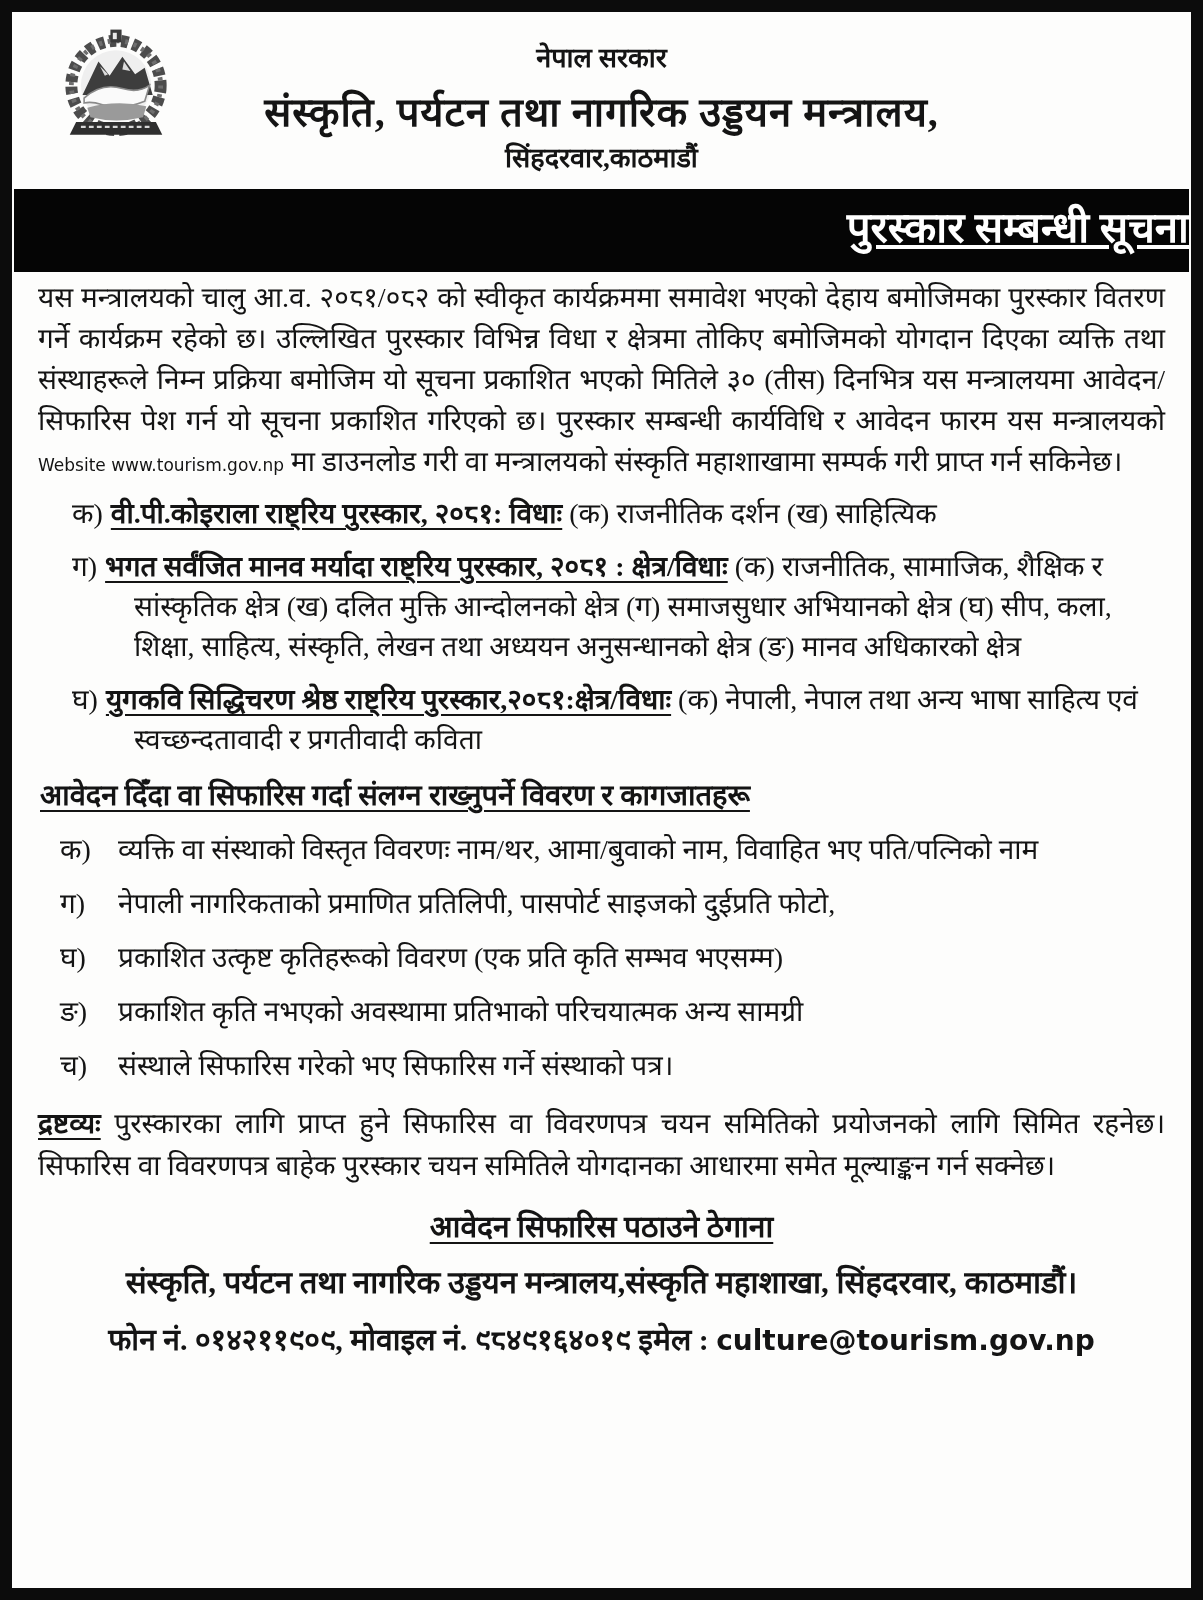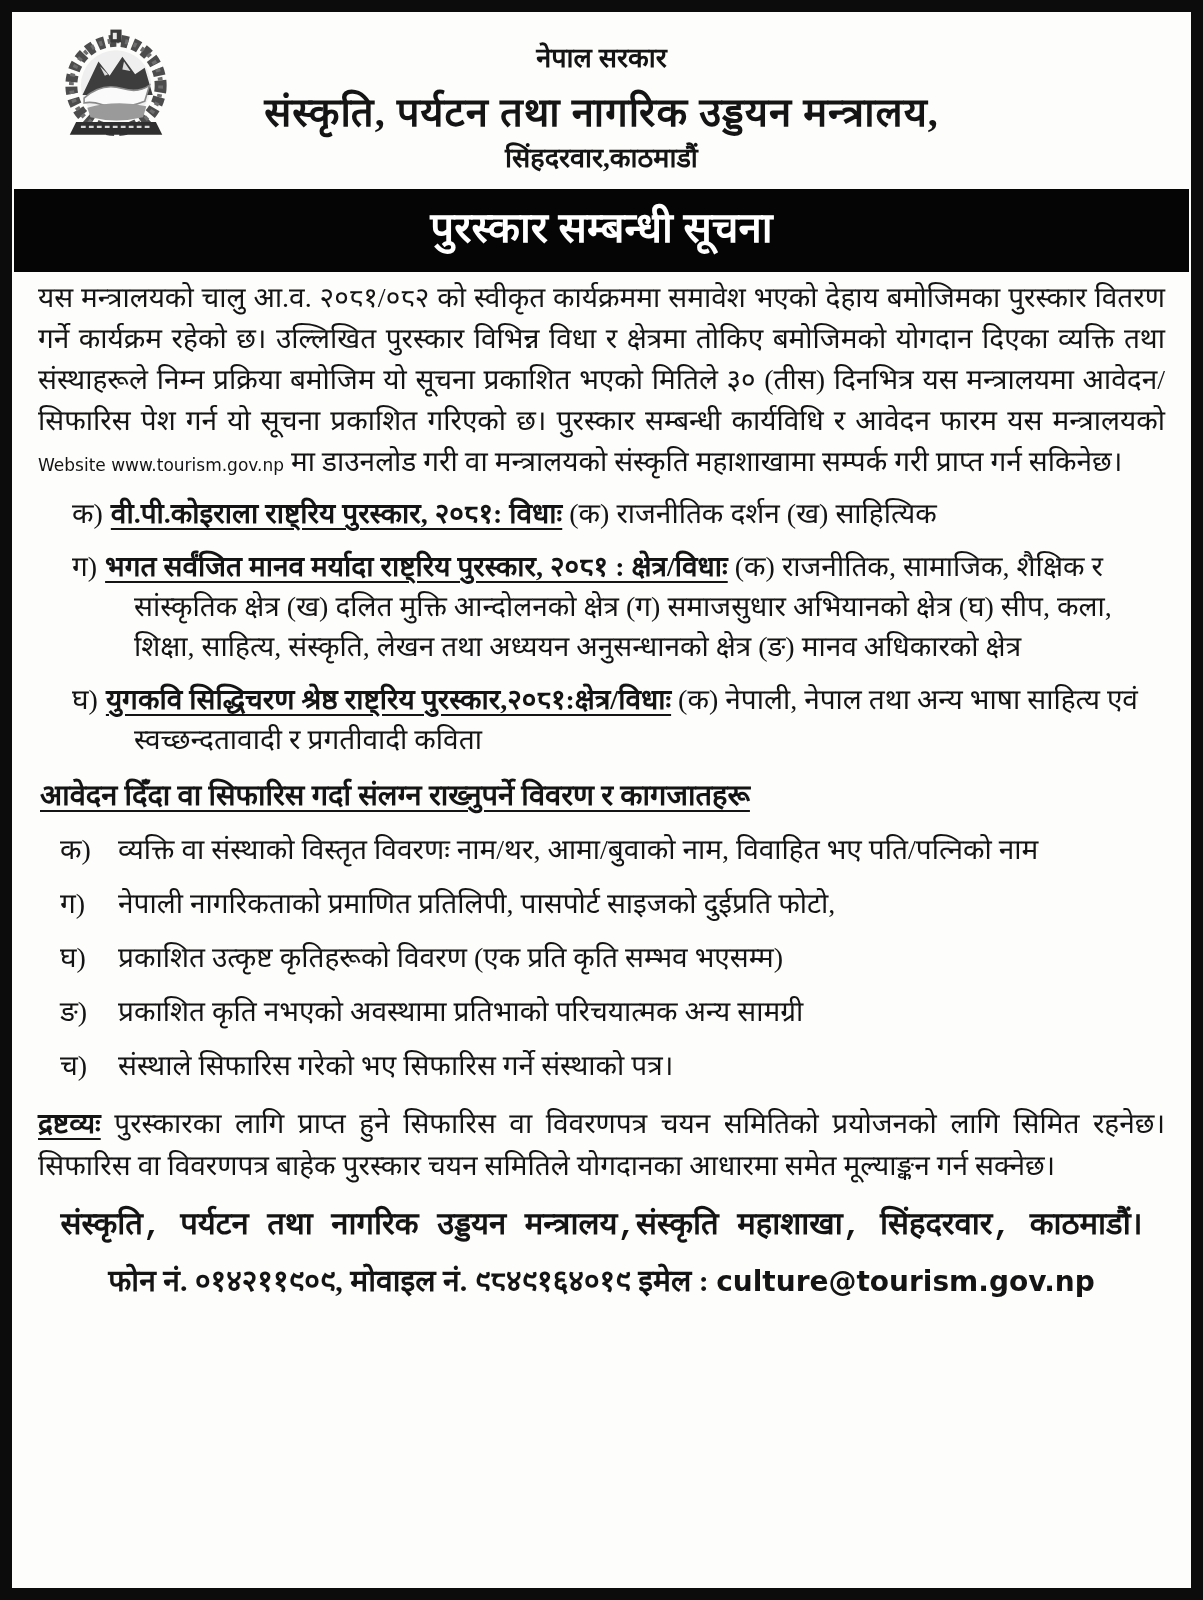--- a/index.html
+++ b/index.html
@@ -21,23 +21,24 @@
   .doc-header{ text-align:center; padding-top:14px; position:relative; }
   .emblem{ position:absolute; left:14px; top:16px; width:128px; height:118px; }
   .gov-line{ font-size:27px; font-weight:bold;margin-top:12px; }
   .ministry-line{ font-size:40px; font-weight:bold; margin-top:8px; letter-spacing:1px; }
   .place-line{ font-size:27px; font-weight:bold; }
 
   
   .banner{
     margin:14px -24px 6px -24px;
     background:#050505; color:#ffffff;
-    text-align:center;
+    text-align:right;
     font-size:42px; font-weight:bold;
     padding:8px 0 18px 0;
+    text-decoration:underline;
   }
 
   
   .published{ text-align:center; font-weight:bold; font-size:30px; margin:8px 0 10px; }
 
   .intro{ font-size:28px; line-height:1.46; text-align:justify; margin-bottom:12px; }
   .latin{ font-family:"DejaVu Sans","Liberation Sans",sans-serif; font-size:17px; }
 
   .award{ font-size:28px; line-height:1.44; padding-left:96px; text-indent:-62px; margin-bottom:12px; }
   .award .a-title{ font-weight:bold; text-decoration:underline; text-decoration-thickness:2px; text-underline-offset:5px; }
@@ -51,21 +52,21 @@
   .doc-item .d-label{ display:inline-block; width:58px; }
 
   .note{ font-size:28px; line-height:1.5; text-align:justify; margin-top:20px; }
   .note .note-label{ font-weight:bold; text-decoration:underline; text-decoration-thickness:2px; text-underline-offset:5px; }
 
   
   .footer-heading{
     text-align:center; font-size:30px; font-weight:bold; margin-top:18px;
     text-decoration:underline; text-decoration-thickness:2px; text-underline-offset:5px;
   }
-  .footer-address{ text-align:center; font-size:31px; font-weight:bold; margin-top:14px;font-family:Liberation Mono, monospace; }
+  .footer-address{ text-align:center; font-size:31px; font-weight:bold; margin-top:14px; }
   .footer-contact{ text-align:center; font-size:30px; font-weight:bold; margin-top:16px; }
   .footer-contact .email{ font-weight:bold; font-size:28px; }
 </style>
 </head>
 <body>
 
 <div class="page">
 
   <header class="doc-header">
     <div class="emblem">
@@ -140,20 +141,21 @@
       <span class="d-label">च)</span><span>संस्थाले सिफारिस गरेको भए सिफारिस गर्ने संस्थाको पत्र।</span>
     </div>
   </div>
 
   <p class="note">
     <span class="note-label">द्रष्टव्यः</span>
     <span>पुरस्कारका लागि प्राप्त हुने सिफारिस वा विवरणपत्र चयन समितिको प्रयोजनको लागि सिमित रहनेछ। सिफारिस वा विवरणपत्र बाहेक पुरस्कार चयन समितिले योगदानका आधारमा समेत मूल्याङ्कन गर्न सक्नेछ।</span>
   </p>
 
   <div>
+    <div class="footer-heading">आवेदन सिफारिस पठाउने ठेगाना</div>
     <div class="footer-address">संस्कृति, पर्यटन तथा नागरिक उड्डयन मन्त्रालय,संस्कृति महाशाखा, सिंहदरवार, काठमाडौं।</div>
     <div class="footer-contact">
       <span>फोन नं. ०१४२११९०९, मोवाइल नं. ९८४९१६४०१९ इमेल :</span>
       <span class="latin email">culture@tourism.gov.np</span>
     </div>
   </div>
 
 </div>
 
 </body></html>

